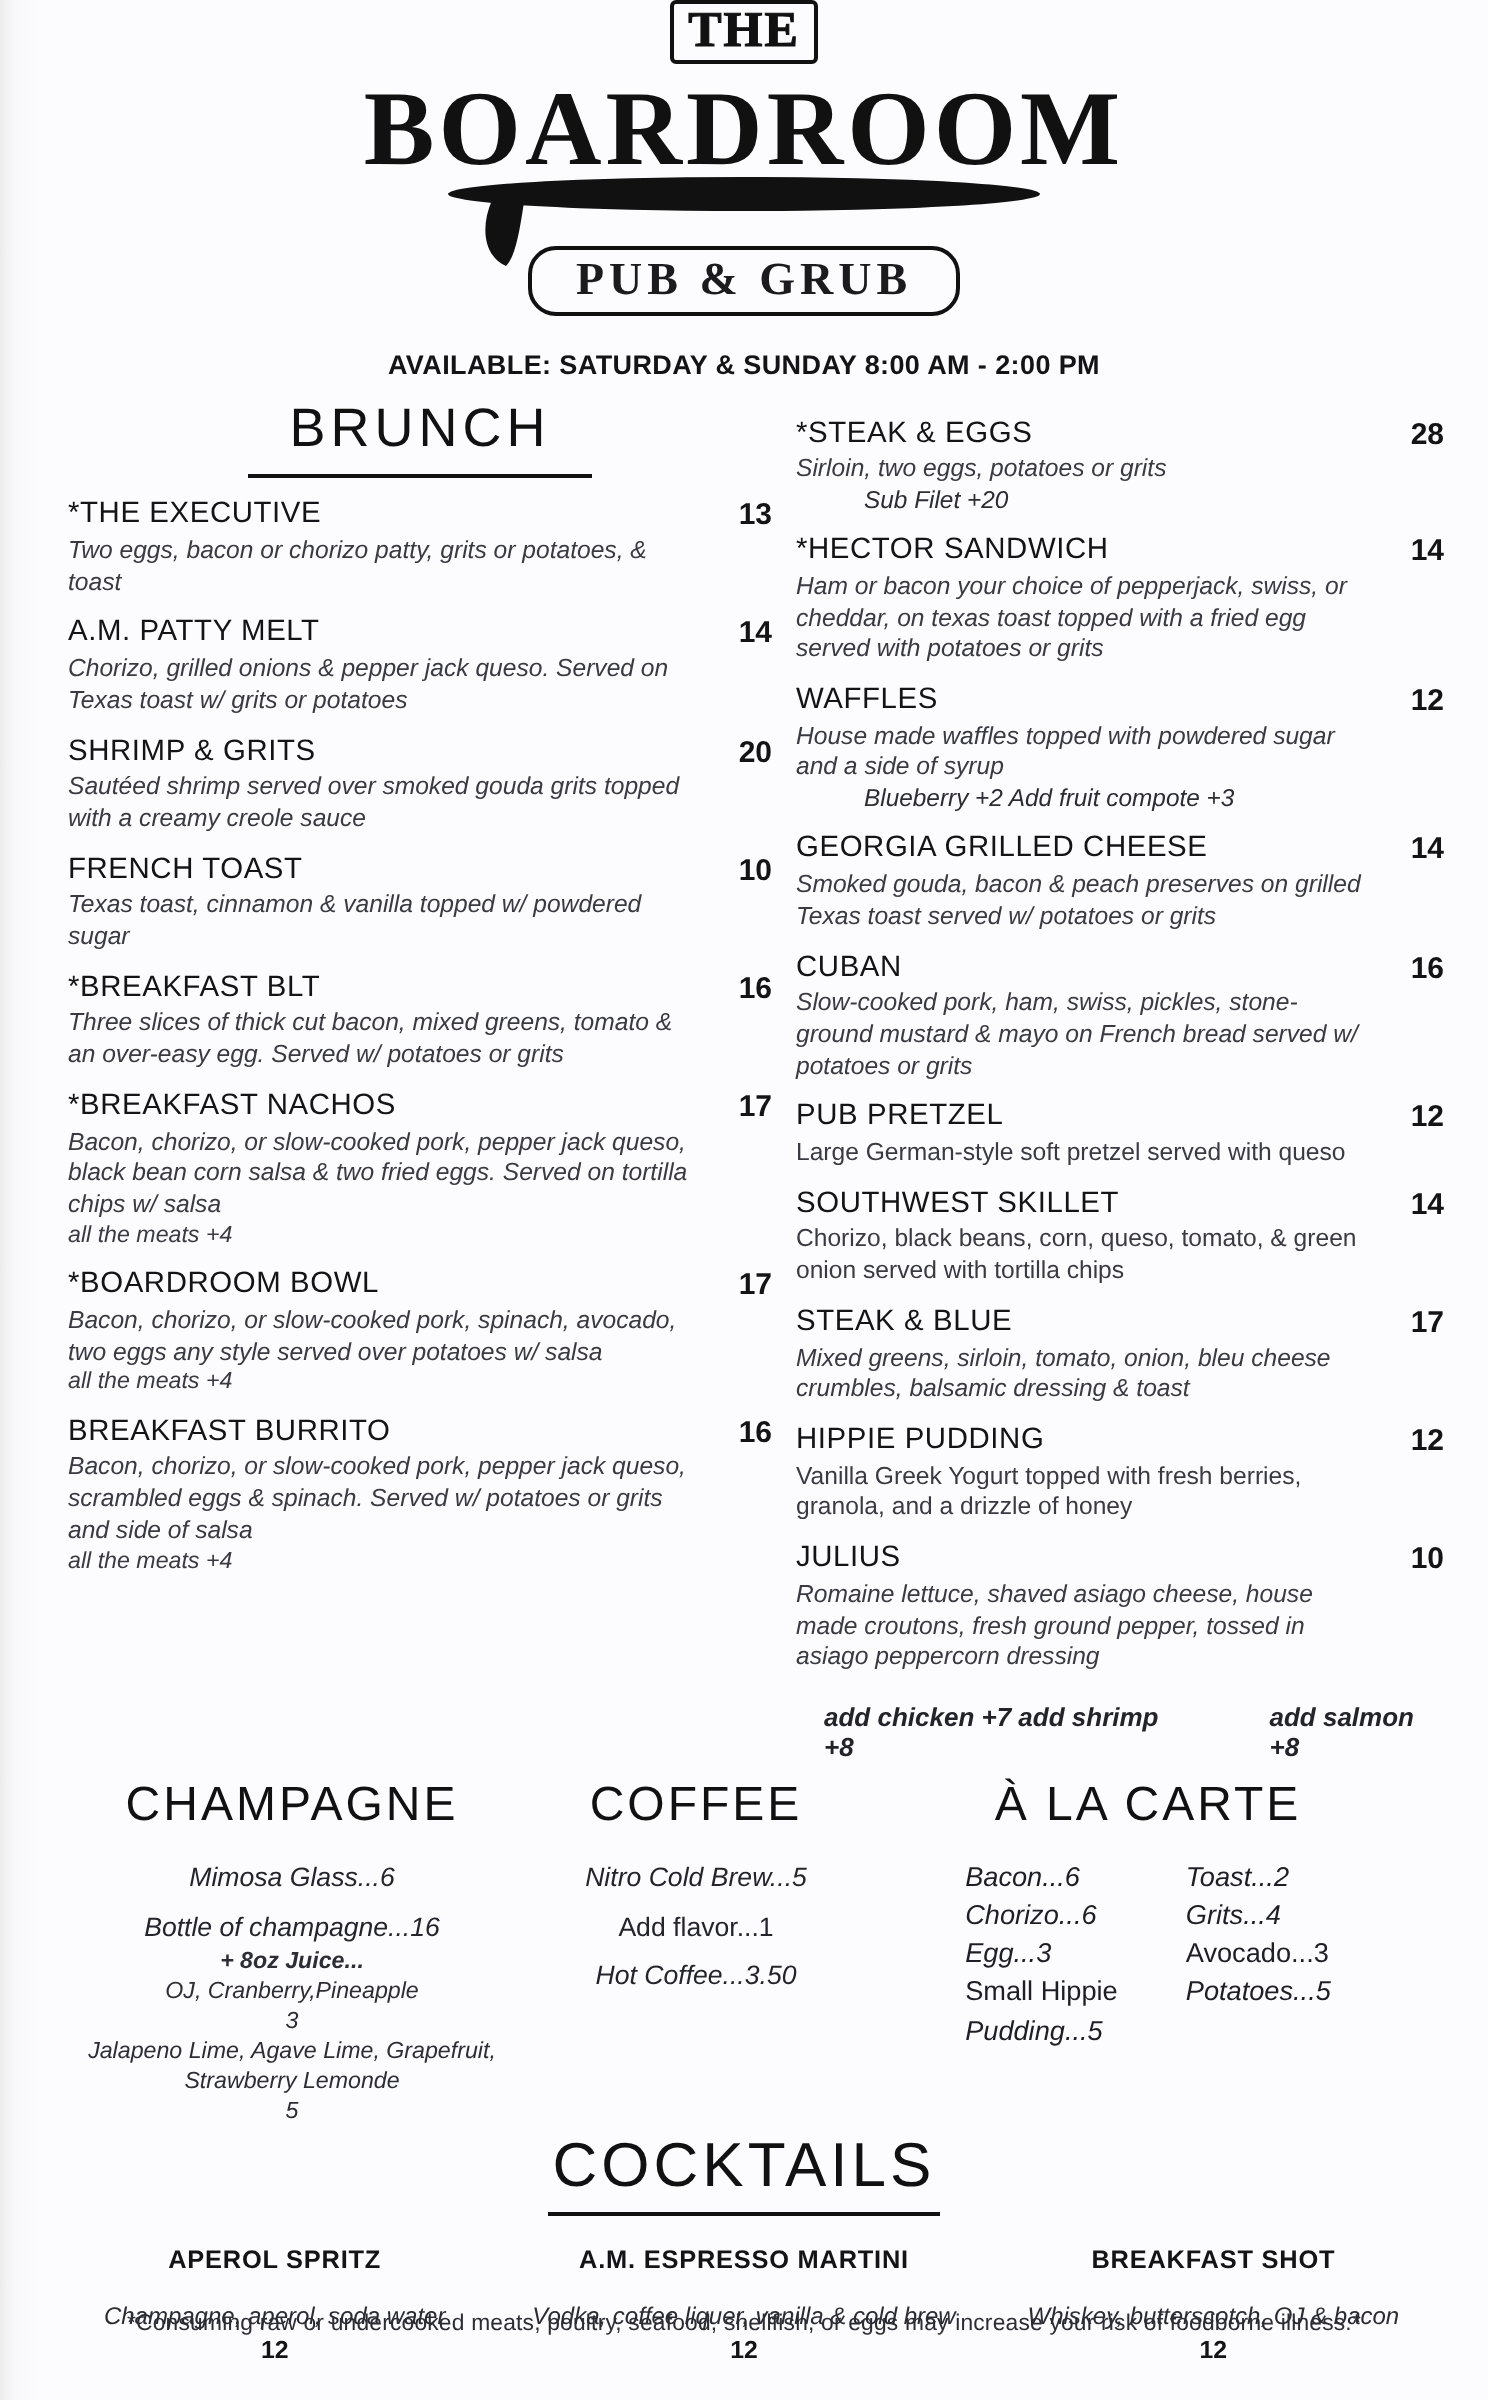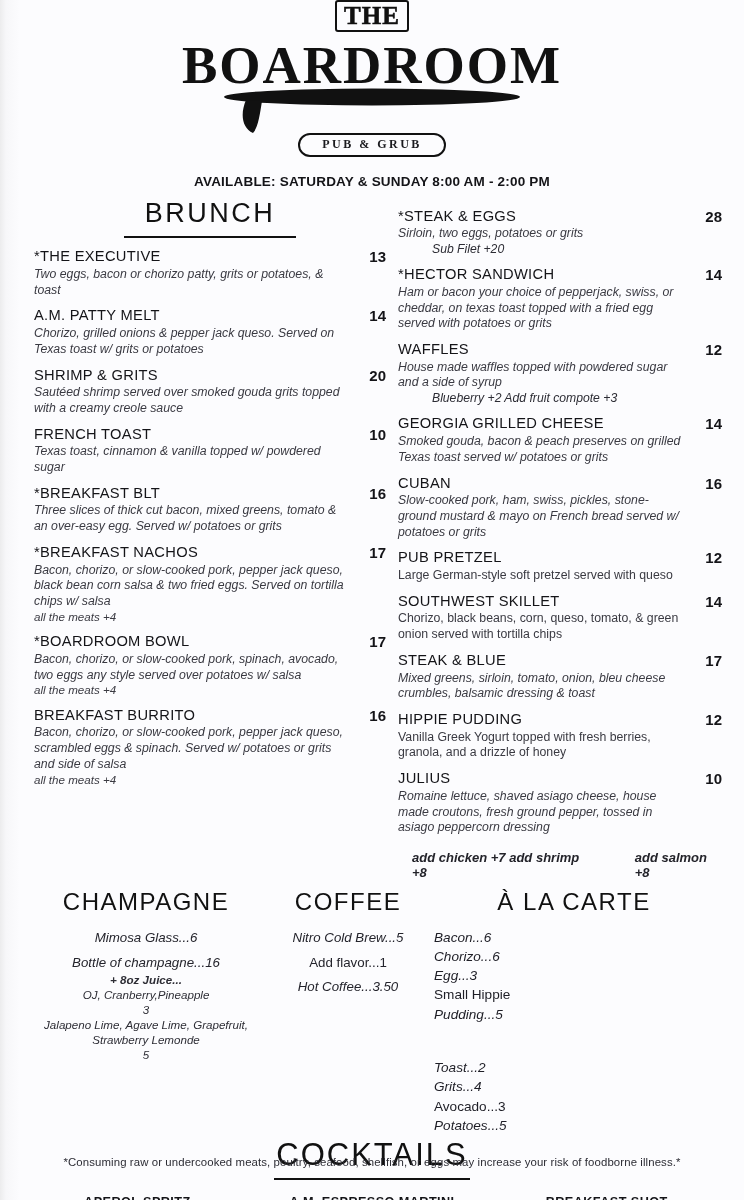--- a/index.html
+++ b/index.html
@@ -28,21 +28,21 @@
   }
   .logo-main {
     font-family:"Liberation Serif", serif;
     font-weight:bold; font-size:53px; letter-spacing:2px;
     line-height:1.05; margin-top:6px; color:#111;
   }
   .board-svg { display:block; margin:0 auto; margin-top:-6px; }
   .logo-pub {
     display:inline-block;
     font-family:"Liberation Serif", serif;
-    font-weight:bold; font-size:12px; letter-spacing:2.5px;
+    font-weight:bold; font-size:23px; letter-spacing:2.5px;
     border:2.5px solid #111; border-radius:14px;
     padding:2px 22px 3px 22px;
     margin-top:-14px;
     background:#fcfcfe;
     position:relative; z-index:3;
   }
   .avail {
     text-align:center; font-size:13.5px; font-weight:bold;
     letter-spacing:0.2px; margin-top:17px; color:#141418;
   }
@@ -92,21 +92,21 @@
     font-size:24px; letter-spacing:1.5px; color:#111;
     line-height:1.15; margin-bottom:12px;
   }
   .band-line {
     font-size:13.3px; font-style:italic; color:#24242c;
     line-height:1.5; margin-bottom:5px;
   }
   .band-line.upright { font-style:normal; }
   .band-small { font-size:11.6px; font-style:italic; color:#2d2d35; line-height:1.28; }
 
-  .carte-cols { display:flex; justify-content:center; gap:34px; text-align:left;flex-direction:column; }
+  .carte-cols { display:flex; justify-content:center; gap:34px; text-align:left; }
   .carte-line { font-size:13.6px; font-style:italic; color:#1e1e26; line-height:1.42; }
   .carte-line.upright { font-style:normal; }
 
   
   .cocktails-head {
     font-size:31px; letter-spacing:2px; text-align:center;
     color:#111; margin-top:2px;
   }
   .cocktails-rule { height:2px; background:#111; width:196px; margin:5px auto 14px auto; }
   .ck-grid { display:flex; padding:0 20px; }

